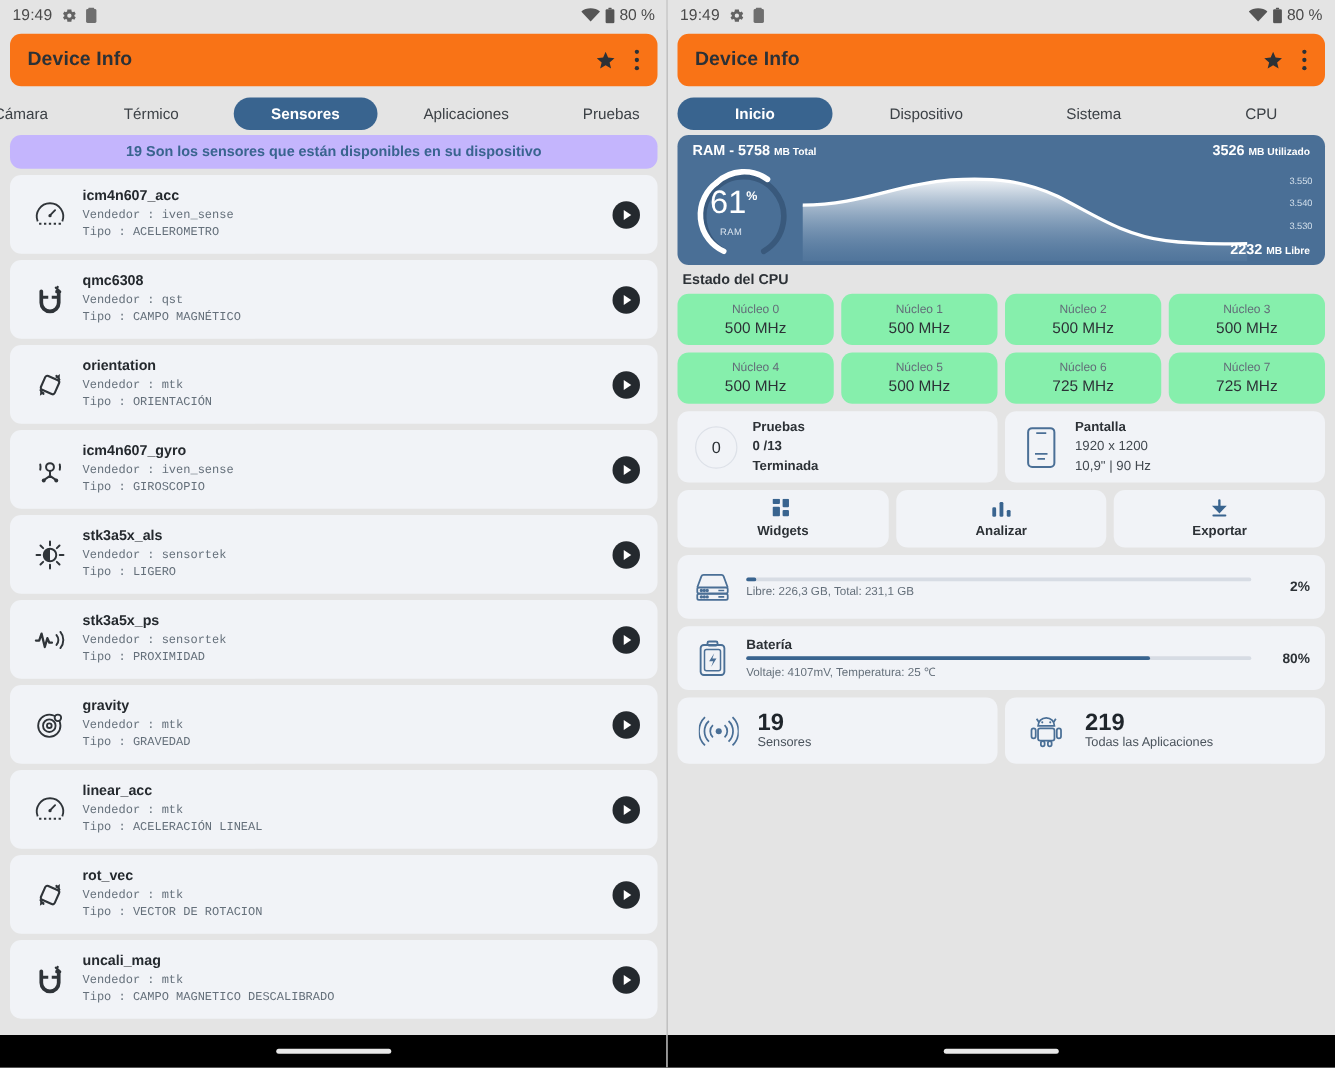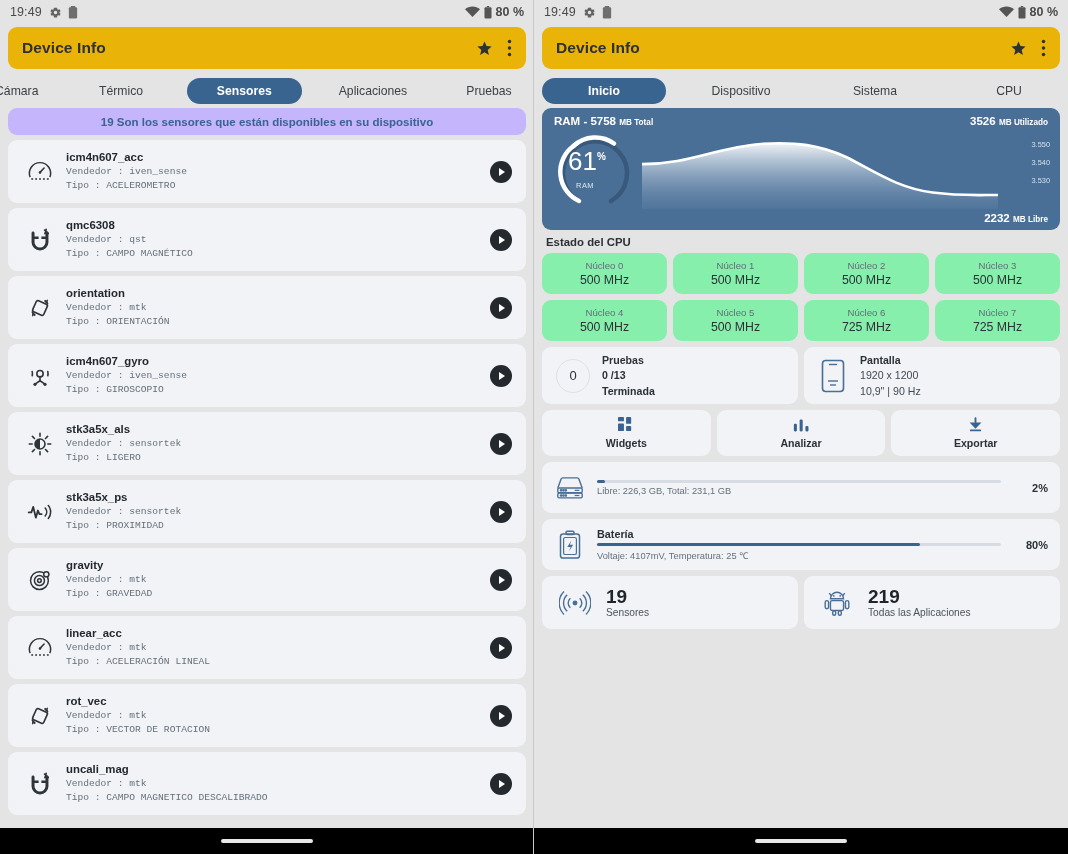--- a/index.html
+++ b/index.html
@@ -8,26 +8,26 @@
   .screen { position:relative; width:1068px; height:854px; display:flex; }
 
   .panel { width:534px; height:854px; background:#e4e4e4; position:relative;
            display:flex; flex-direction:column; overflow:hidden; }
 
   
   .statusbar { height:24px; flex:0 0 24px; display:flex; align-items:center;
                padding:0 10px; background:#e4e4e4; }
   .sb-time { font-size:12.5px; color:#4a4a4a; font-weight:400; letter-spacing:.1px; }
   .sb-left-icons { display:flex; align-items:center; gap:6px; margin-left:7px; }
-  .sb-right { margin-left:auto; display:flex; align-items:center; gap:4px;font-weight:bold; }
+  .sb-right { margin-left:auto; display:flex; align-items:center; gap:4px; }
   .sb-batt-text { font-size:12.5px; color:#4a4a4a; }
   .ico { display:inline-flex; align-items:center; justify-content:center; }
 
   
-  .appbar { margin:3px 8px 0 8px; height:42px; background:#eab308; border-radius:9px;
+  .appbar { margin:3px 8px 0 8px; height:42px; background:#f97316; border-radius:9px;
             display:flex; align-items:center; padding:0 14px; flex:0 0 42px; }
   .app-title { font-size:15.5px; font-weight:bold; color:#2c3136; letter-spacing:.1px; }
   .appbar-actions { margin-left:auto; display:flex; align-items:center; gap:14px; }
 
   
   .tabs { height:34px; flex:0 0 34px; display:flex; align-items:center; margin-top:5px;gap:16px; }
   .tabs.left-tabs { padding:0; }
   .tab { font-size:12.2px; color:#3c4146; text-align:center; white-space:nowrap;
          padding:6px 0; }
   .tab.sel { background:#39648f; color:#fff; border-radius:16px; font-weight:bold; }
@@ -56,21 +56,21 @@
   .s-vendor, .s-type { font-size:9.6px; color:#65707b; line-height:1.45;font-family:Liberation Mono, monospace; }
   .play { width:22px; height:22px; border-radius:50%; background:#24292e;
           display:flex; align-items:center; justify-content:center; flex:0 0 22px; }
   .play::after { content:""; border-left:6px solid #fff; border-top:4px solid transparent;
                  border-bottom:4px solid transparent; margin-left:2px; }
 
   
   .rbody { flex:1; overflow:hidden; padding:0 8px; }
 
   
-  .ram-card { background:#4a6f96; border-radius:9px; height:122px; position:relative;
+  .ram-card { background:#4a6f96; border-radius:9px; height:104px; position:relative;
               overflow:hidden; margin-bottom:6px; }
   .ram-top { position:absolute; top:7px; left:12px; right:12px; display:flex;
              justify-content:space-between; }
   .ram-lbl { color:#fff; font-size:11.5px; font-weight:bold; }
   .ram-lbl small { font-size:8.2px; font-weight:bold; }
   .ram-gauge { position:absolute; left:14px; top:22px; width:78px; height:78px; }
   .ram-pct { position:absolute; left:4px; top:22px; width:78px; height:78px;
              display:flex; flex-direction:column; align-items:center;
              justify-content:center; }
   .ram-pct .num { color:#fff; font-size:26px; font-weight:400; line-height:1;

